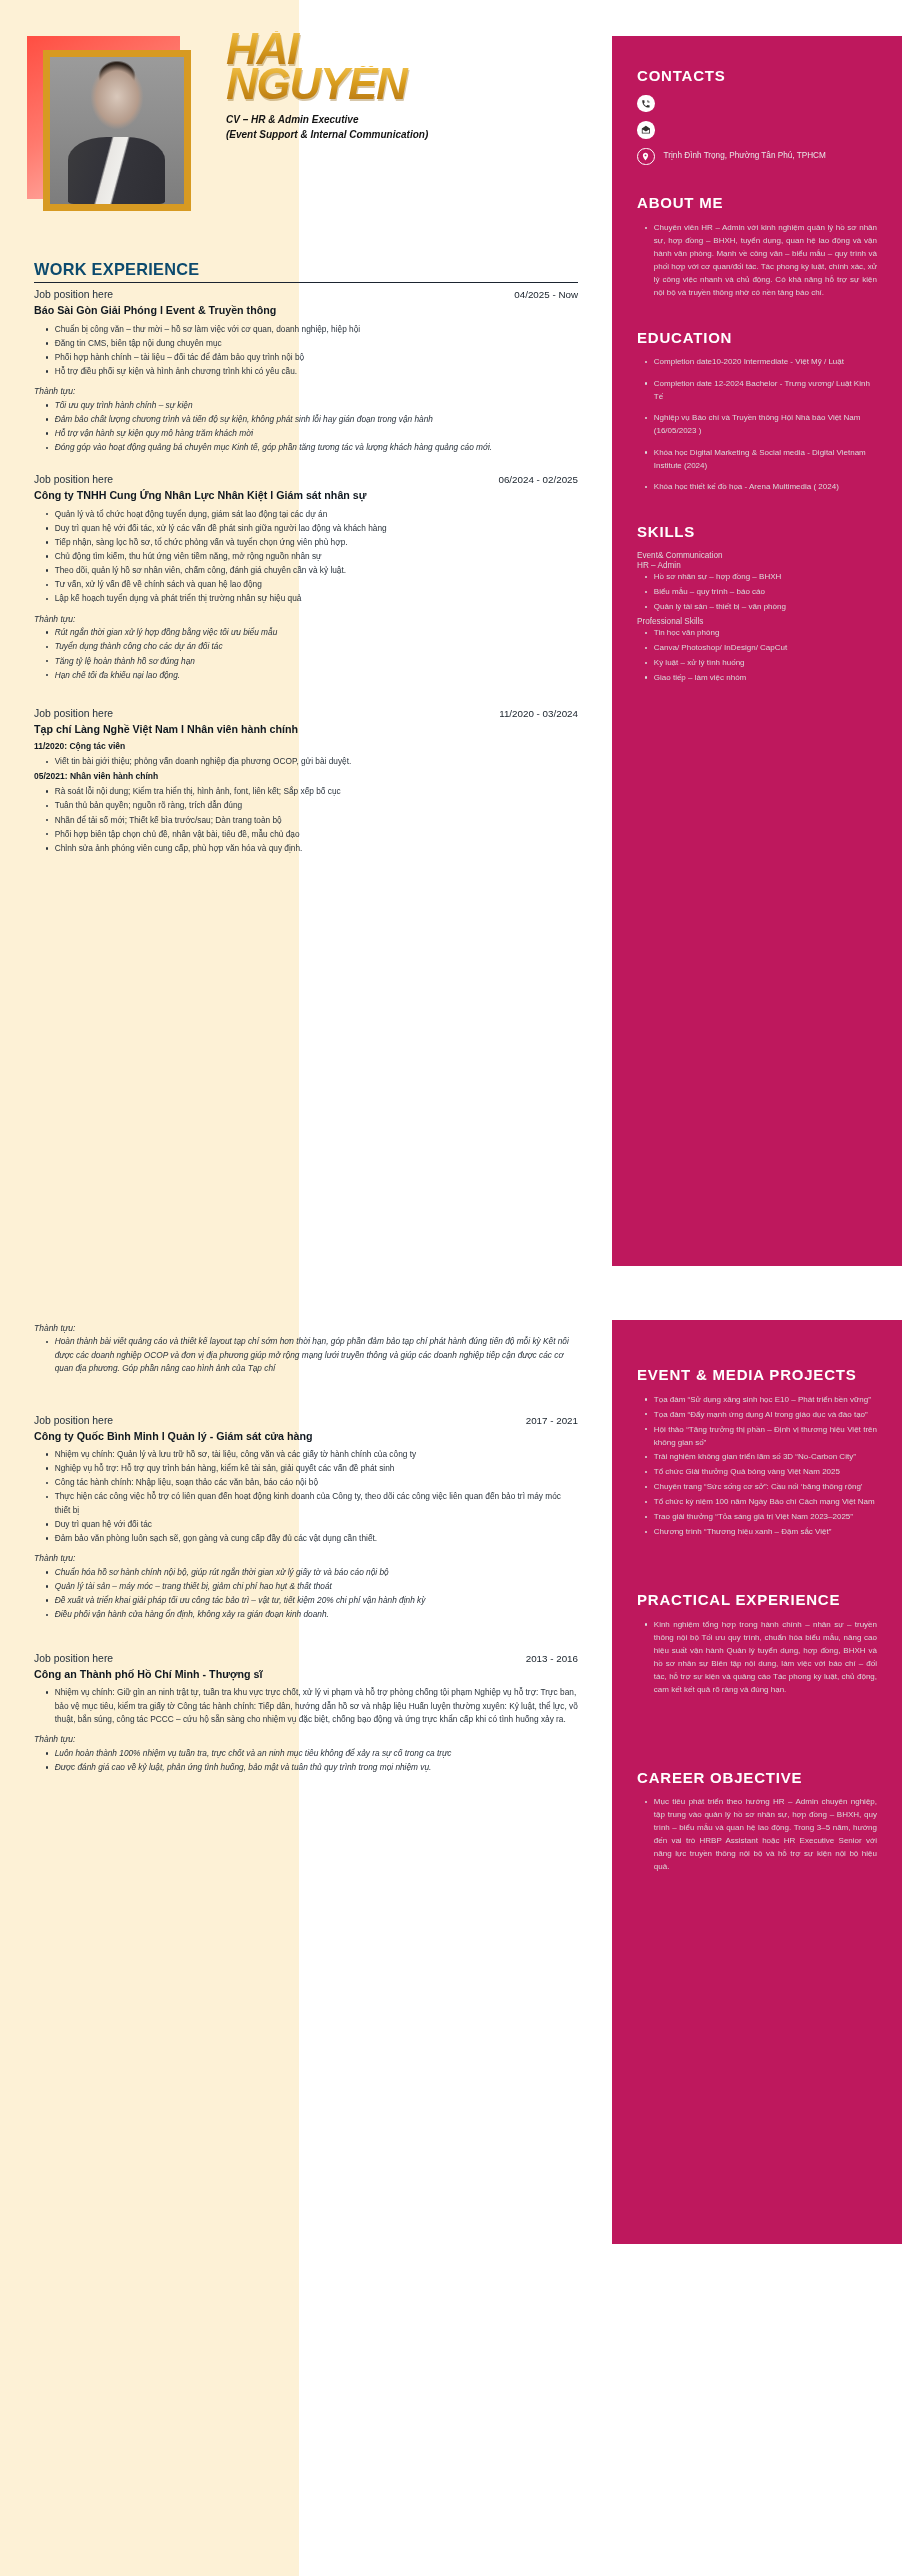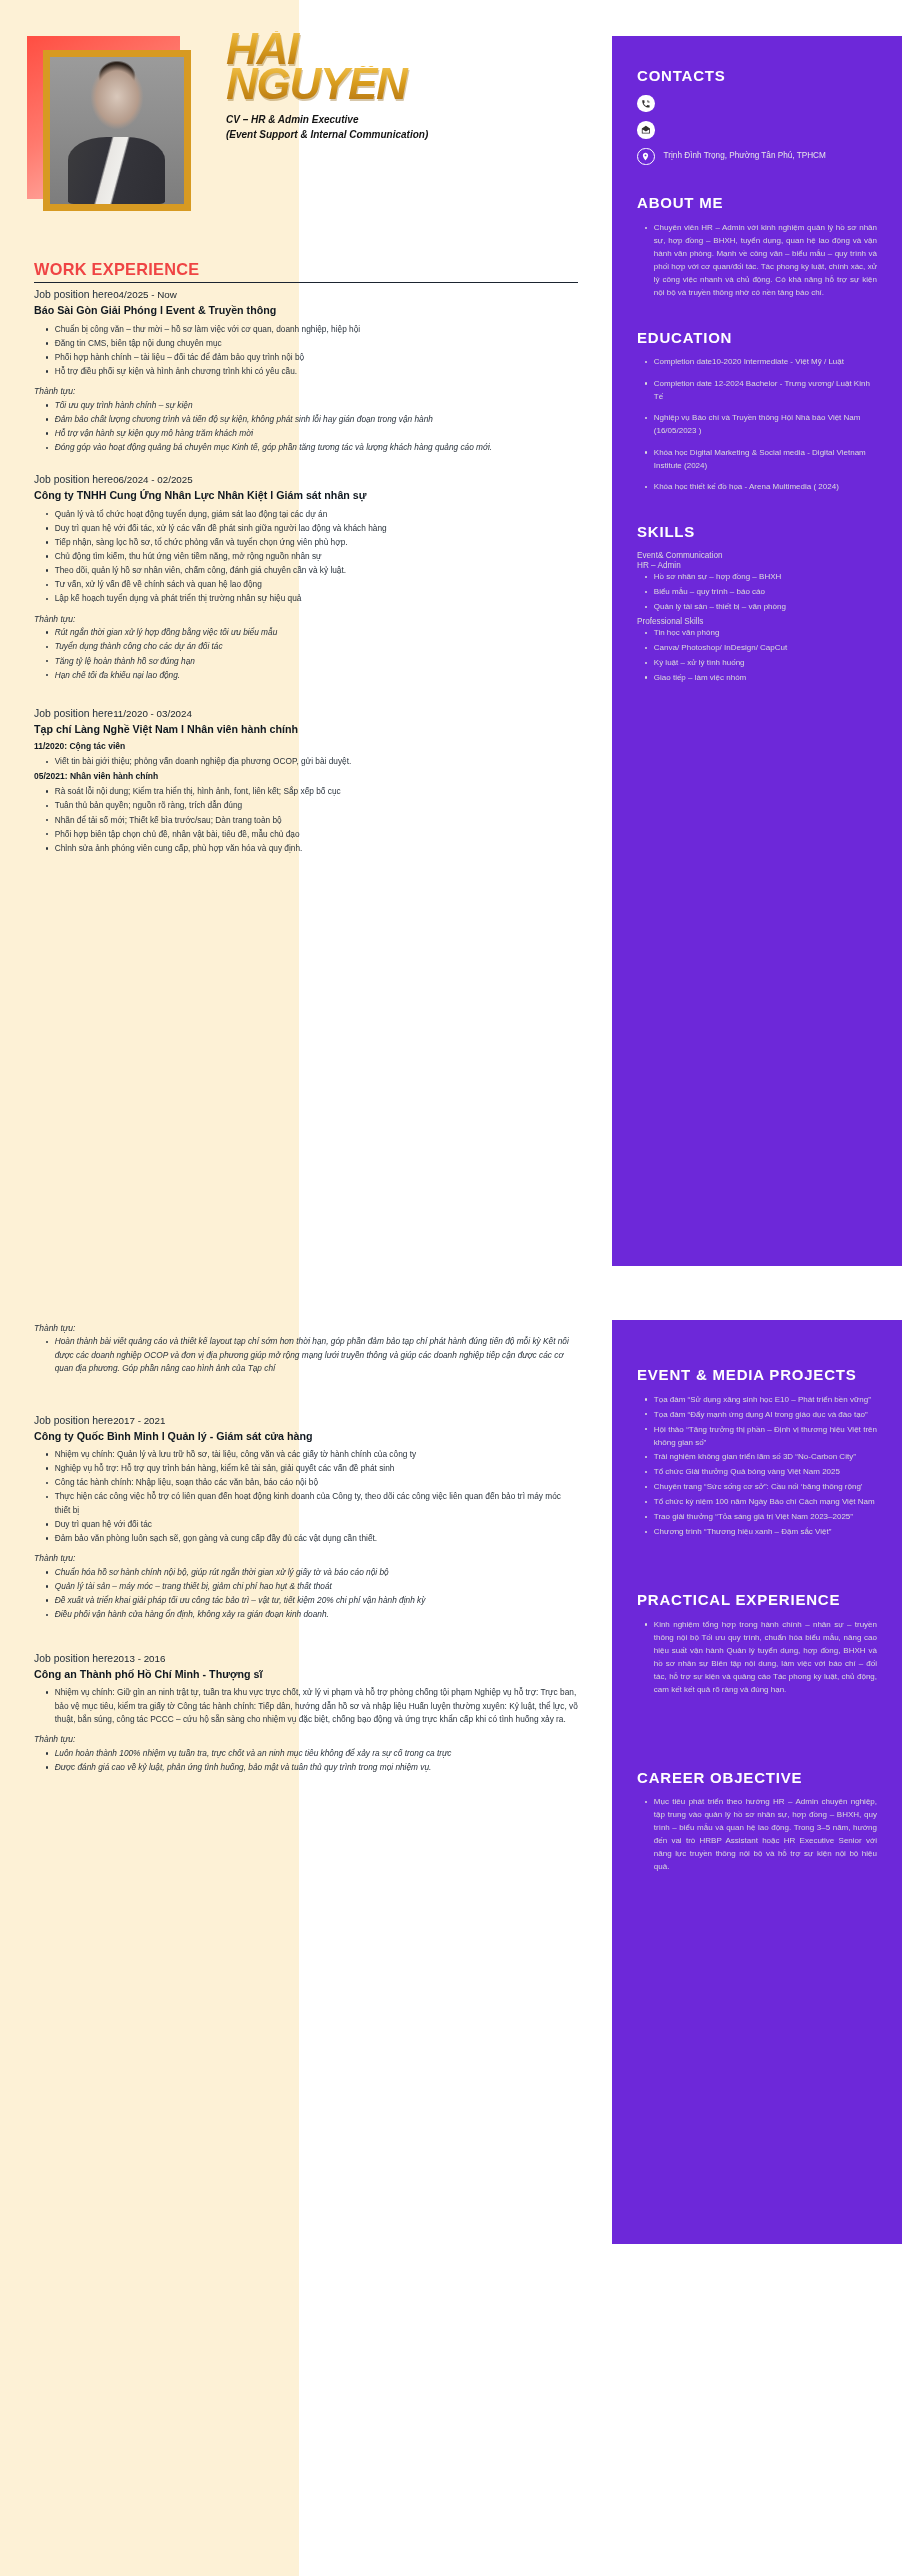--- a/index.html
+++ b/index.html
@@ -38,21 +38,21 @@
   .left-col {
     position: absolute;
     top: 0; left: 0;
     width: 612px;
     padding: 0 34px 0 34px;
   }
 
   
   .dark-panel {
     position: absolute;
-    background: #6d28d9;
+    background: #be185d;
     color: #ffffff;
   }
   #dark1 { top: 36px;  left: 612px; width: 290px; height: 1230px; }
   #dark2 { top: 1320px; left: 612px; width: 290px; height: 924px; }
 
   
   .header-wrap {
     position: absolute;
     top: 0; left: 0;
     width: 640px; height: 260px;
@@ -121,34 +121,34 @@
     font-style: italic;
     color: #141414;
     line-height: 1.5;
   }
 
   
   .sec-title {
     font-size: 16.3px;
     font-weight: 700;
     letter-spacing: 0.3px;
-    color: #ef4444;
+    color: #0c4a6e;
     margin-bottom: 2.6px;
   }
   .sec-rule {
     height: 1.3px;
     background: #1b2430;
     margin-bottom: 6.5px;
   }
 
   
   .job { margin-bottom: 14.3px; }
   .job-top {
     display: flex;
-    justify-content: flex-start;
+    justify-content: space-between;
     align-items: baseline;
   }
   .job-pos {
     font-size: 10.4px;
     color: #23303d;
     font-weight: 400;
   }
   .job-date {
     font-size: 9.8px;
     color: #17202a;

